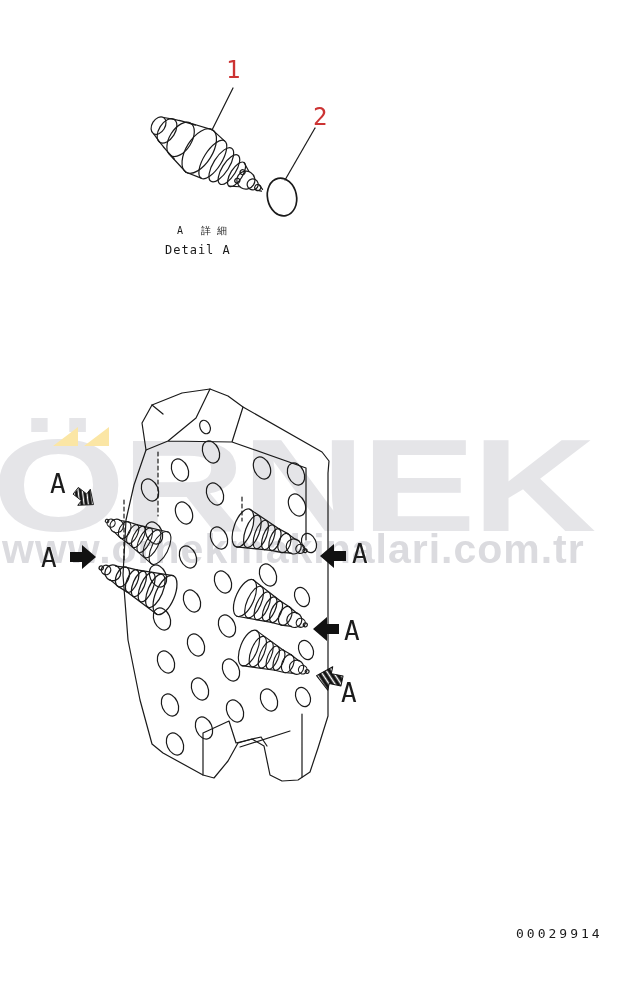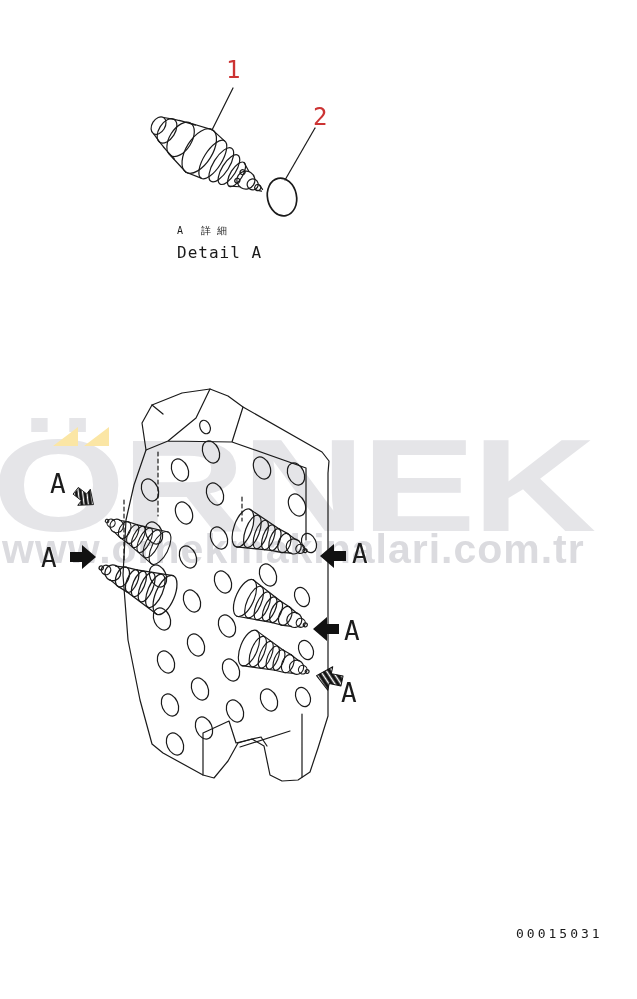--- a/index.html
+++ b/index.html
@@ -29,22 +29,22 @@
   .art{position:absolute;left:0;top:0;z-index:2;}
   
   .callout{
     position:absolute;z-index:3;color:#cc3333;
     font-size:24px;line-height:1;font-family:"DejaVu Sans Mono",monospace;
   }
   .c1{left:226px;top:58px;}
   .c2{left:313px;top:105px;}
   .cap-jp{position:absolute;left:177px;top:224px;z-index:3;color:#1a1a1a;
     font-size:10px;letter-spacing:6px;white-space:nowrap;}
-  .cap-en{position:absolute;left:177px;top:243px;z-index:3;color:#1a1a1a;
-    font-size:16px;letter-spacing:1px;white-space:nowrap;}
+  .cap-en{position:absolute;left:165px;top:243px;z-index:3;color:#1a1a1a;
+    font-size:12px;letter-spacing:1px;white-space:nowrap;}
   .alabel{position:absolute;z-index:3;color:#1c1c1c;font-size:26px;line-height:1;}
   .a0{left:50px;top:471px;}
   .a1{left:41px;top:545px;}
   .a2{left:352px;top:541px;}
   .a3{left:344px;top:618px;}
   .a4{left:341px;top:680px;}
   .docnum{position:absolute;left:516px;top:926px;z-index:3;color:#1a1a1a;
     font-size:13px;letter-spacing:3px;white-space:nowrap;}
 </style>
 </head>
@@ -181,15 +181,15 @@
 
   <div class="cap-jp">A 詳細</div>
   <div class="cap-en">Detail A</div>
 
   <div class="alabel a0">A</div>
   <div class="alabel a1">A</div>
   <div class="alabel a2">A</div>
   <div class="alabel a3">A</div>
   <div class="alabel a4">A</div>
 
-  <div class="docnum">00015031</div>
+  <div class="docnum">00029914</div>
 
 </div>
 
 </body></html>

